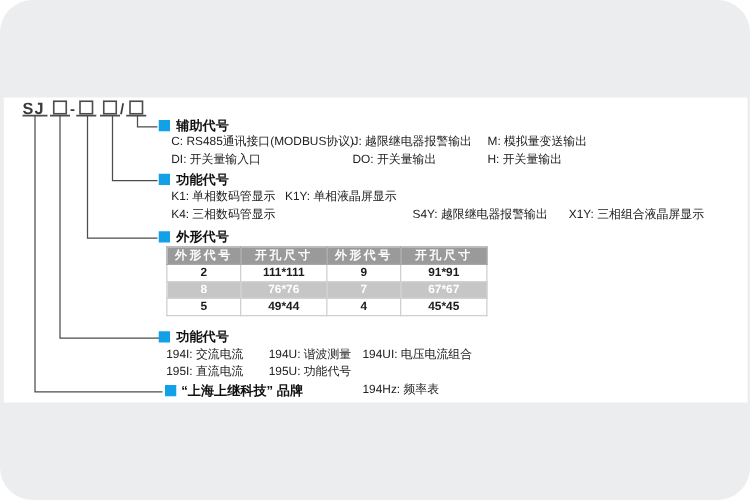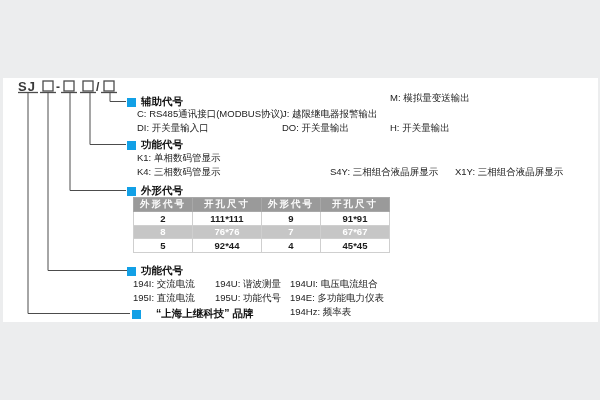--- a/index.html
+++ b/index.html
@@ -1,29 +1,30 @@
 <!DOCTYPE html>
 <html><head>
 <meta charset="utf-8">
 <style>
   html,body{margin:0;padding:0;}
   .page{
     position:relative;width:600px;height:400px;overflow:hidden;
     background:#ecedee;
     font-family:"Liberation Sans","DejaVu Sans",sans-serif;
     color:#212121;
+    border-radius:26px;
   }
   .content{position:absolute;left:3px;top:78px;width:595px;height:244px;background:#ffffff;}
   .lines{position:absolute;left:0;top:0;}
   .model-prefix{position:absolute;left:18px;top:79px;font-size:13px;font-weight:bold;color:#3a3a3a;letter-spacing:1px;}
   .model-sep{position:absolute;top:80px;font-size:12px;font-weight:bold;color:#3a3a3a;}
-  .sec{position:absolute;display:flex;align-items:flex-end;gap:5px;height:11px;line-height:11px;
+  .sec{position:absolute;display:flex;align-items:flex-start;gap:5px;height:11px;line-height:11px;
        font-size:10.5px;font-weight:bold;color:#111;white-space:nowrap;}
   .bullet{display:inline-block;width:9px;height:9px;background:#12a0e6;flex:0 0 auto;}
-  .sec.brand{gap:15px;}
+  .sec.brand{gap:4px;}
   .item{position:absolute;font-size:9.5px;line-height:11px;color:#212121;white-space:nowrap;}
   .shape-table{position:absolute;left:133px;top:197px;border-collapse:collapse;
        table-layout:fixed;font-size:9.5px;text-align:center;border:1px solid #666;}
   .shape-table th{width:58px;height:13px;padding:0;background:#9a9a9a;color:#fcfcfc;
        font-weight:bold;letter-spacing:2px;border:1px solid #a8a8a8;font-size:9.5px;}
   .shape-table th.wide, .shape-table td.wide{width:68px;}
   .shape-table td{height:12.5px;padding:0;border:1px solid #cfcfcf;font-weight:bold;color:#1c1c1c;}
   .shape-table tr.alt td{background:#c6c6c6;color:#ffffff;}
 </style>
 </head>
@@ -62,32 +63,33 @@
   <span class="model-prefix">SJ</span>
   <span class="model-sep" style="left:56px">-</span>
   <span class="model-sep" style="left:96px">/</span>
 
   <div class="sec" style="left:127px;top:96px">
     <span class="bullet"></span>
     <span>辅助代号</span>
   </div>
   <span class="item" style="left:137px;top:108px">C: RS485通讯接口(MODBUS协议)</span>
   <span class="item" style="left:282px;top:108px">J: 越限继电器报警输出</span>
-  <span class="item" style="left:390px;top:92px">M: 模拟量变送输出</span>
+  <span class="item" style="left:390px;top:108px">M: 模拟量变送输出</span>
   <span class="item" style="left:137px;top:122px">DI: 开关量输入口</span>
   <span class="item" style="left:282px;top:122px">DO: 开关量输出</span>
   <span class="item" style="left:390px;top:122px">H: 开关量输出</span>
 
   <div class="sec" style="left:127px;top:139px">
     <span class="bullet"></span>
     <span>功能代号</span>
   </div>
   <span class="item" style="left:137px;top:152px">K1: 单相数码管显示</span>
+  <span class="item" style="left:228px;top:152px">K1Y: 单相液晶屏显示</span>
   <span class="item" style="left:137px;top:166px">K4: 三相数码管显示</span>
-  <span class="item" style="left:330px;top:166px">S4Y: 三相组合液晶屏显示</span>
+  <span class="item" style="left:330px;top:166px">S4Y: 越限继电器报警输出</span>
   <span class="item" style="left:455px;top:166px">X1Y: 三相组合液晶屏显示</span>
 
   <div class="sec" style="left:127px;top:185px">
     <span class="bullet"></span>
     <span>外形代号</span>
   </div>
   <table class="shape-table">
     <thead>
       <tr>
         <th>外形代号</th>
@@ -104,37 +106,36 @@
         <td class="wide">91*91</td>
       </tr>
       <tr class="alt">
         <td>8</td>
         <td class="wide">76*76</td>
         <td>7</td>
         <td class="wide">67*67</td>
       </tr>
       <tr>
         <td>5</td>
-        <td class="wide">92*44</td>
+        <td class="wide">49*44</td>
         <td>4</td>
         <td class="wide">45*45</td>
       </tr>
     </tbody>
   </table>
 
   <div class="sec" style="left:127px;top:265px">
     <span class="bullet"></span>
     <span>功能代号</span>
   </div>
   <span class="item" style="left:133px;top:278px">194I: 交流电流</span>
   <span class="item" style="left:215px;top:278px">194U: 谐波测量</span>
   <span class="item" style="left:290px;top:278px">194UI: 电压电流组合</span>
   <span class="item" style="left:133px;top:292px">195I: 直流电流</span>
   <span class="item" style="left:215px;top:292px">195U: 功能代号</span>
-  <span class="item" style="left:290px;top:292px">194E: 多功能电力仪表</span>
   <span class="item" style="left:290px;top:306px">194Hz: 频率表</span>
 
   <div class="sec brand" style="left:132px;top:308px">
     <span class="bullet"></span>
     <span>“上海上继科技” 品牌</span>
   </div>
 
 </div>
 
 </body></html>

